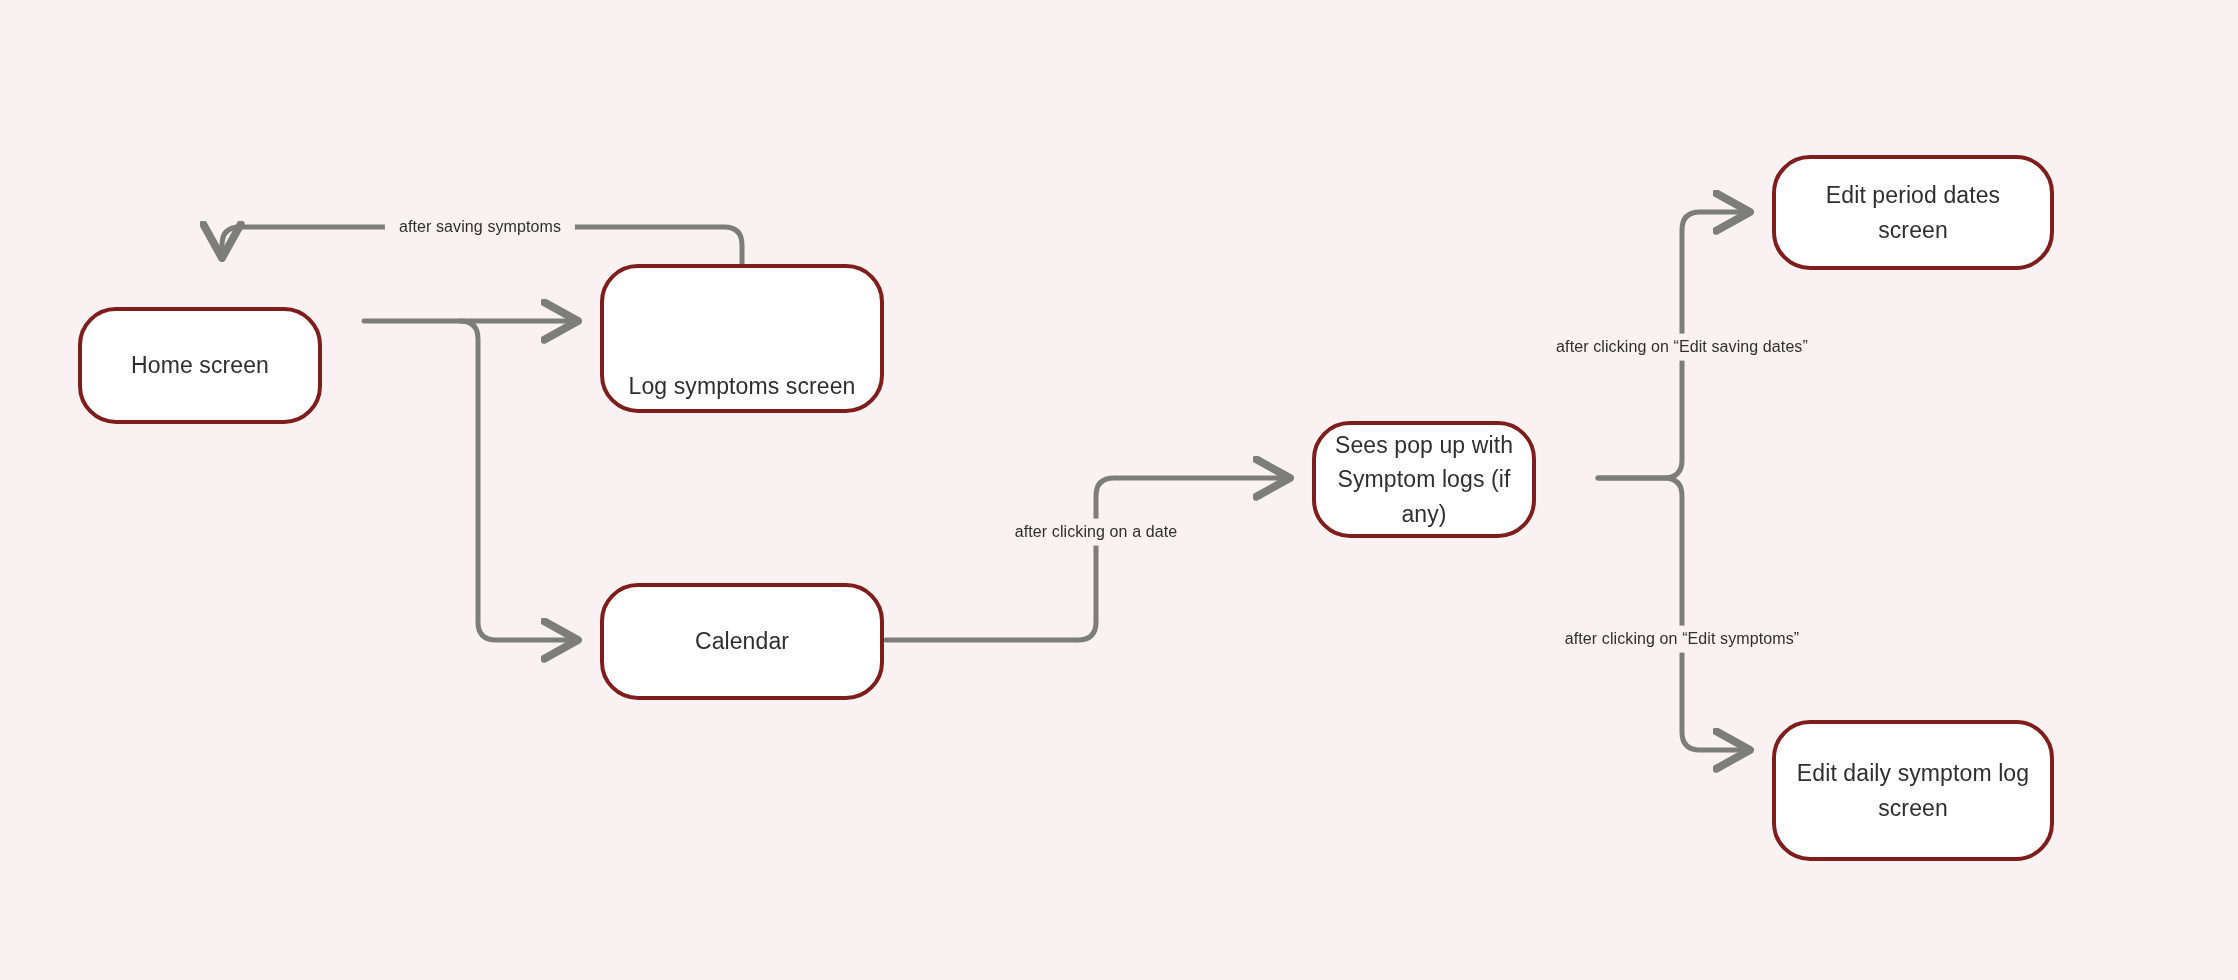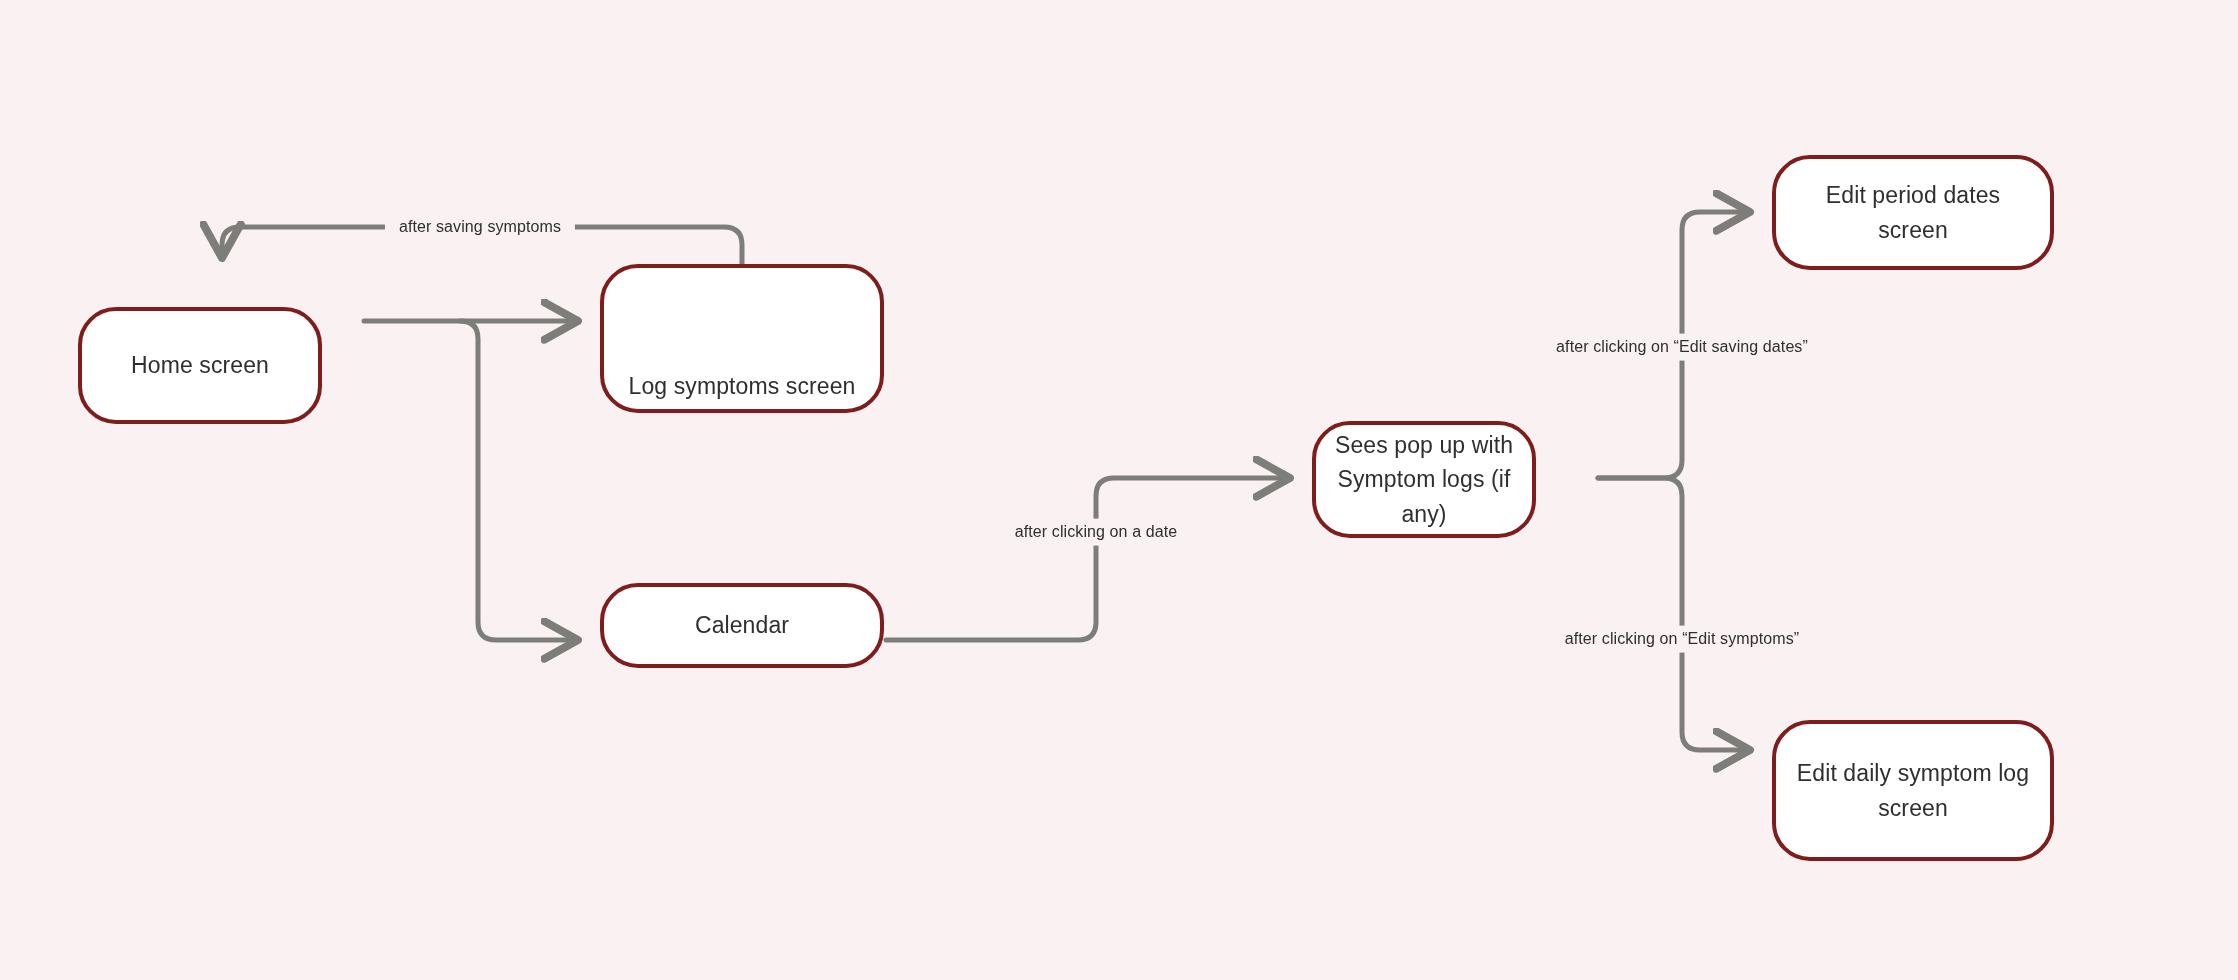--- a/index.html
+++ b/index.html
@@ -86,21 +86,21 @@
   </svg>
 
   <div class="node" style="left:78px; top:263px; width:244px; height:117px;margin-top:44px;">
     <span class="node-label">Home screen</span>
   </div>
 
   <div class="node" style="left:600px; top:264px; width:284px; height:149px;align-items:flex-end;">
     <span class="node-label">Log symptoms screen</span>
   </div>
 
-  <div class="node" style="left:600px; top:583px; width:284px; height:85px;">
+  <div class="node" style="left:600px; top:583px; width:284px; height:117px;">
     <span class="node-label">Calendar</span>
   </div>
 
   <div class="node" style="left:1312px; top:421px; width:224px; height:117px;">
     <span class="node-label">Sees pop up with
 Symptom logs (if any)</span>
   </div>
 
   <div class="node" style="left:1772px; top:155px; width:282px; height:115px;">
     <span class="node-label">Edit period dates screen</span>

